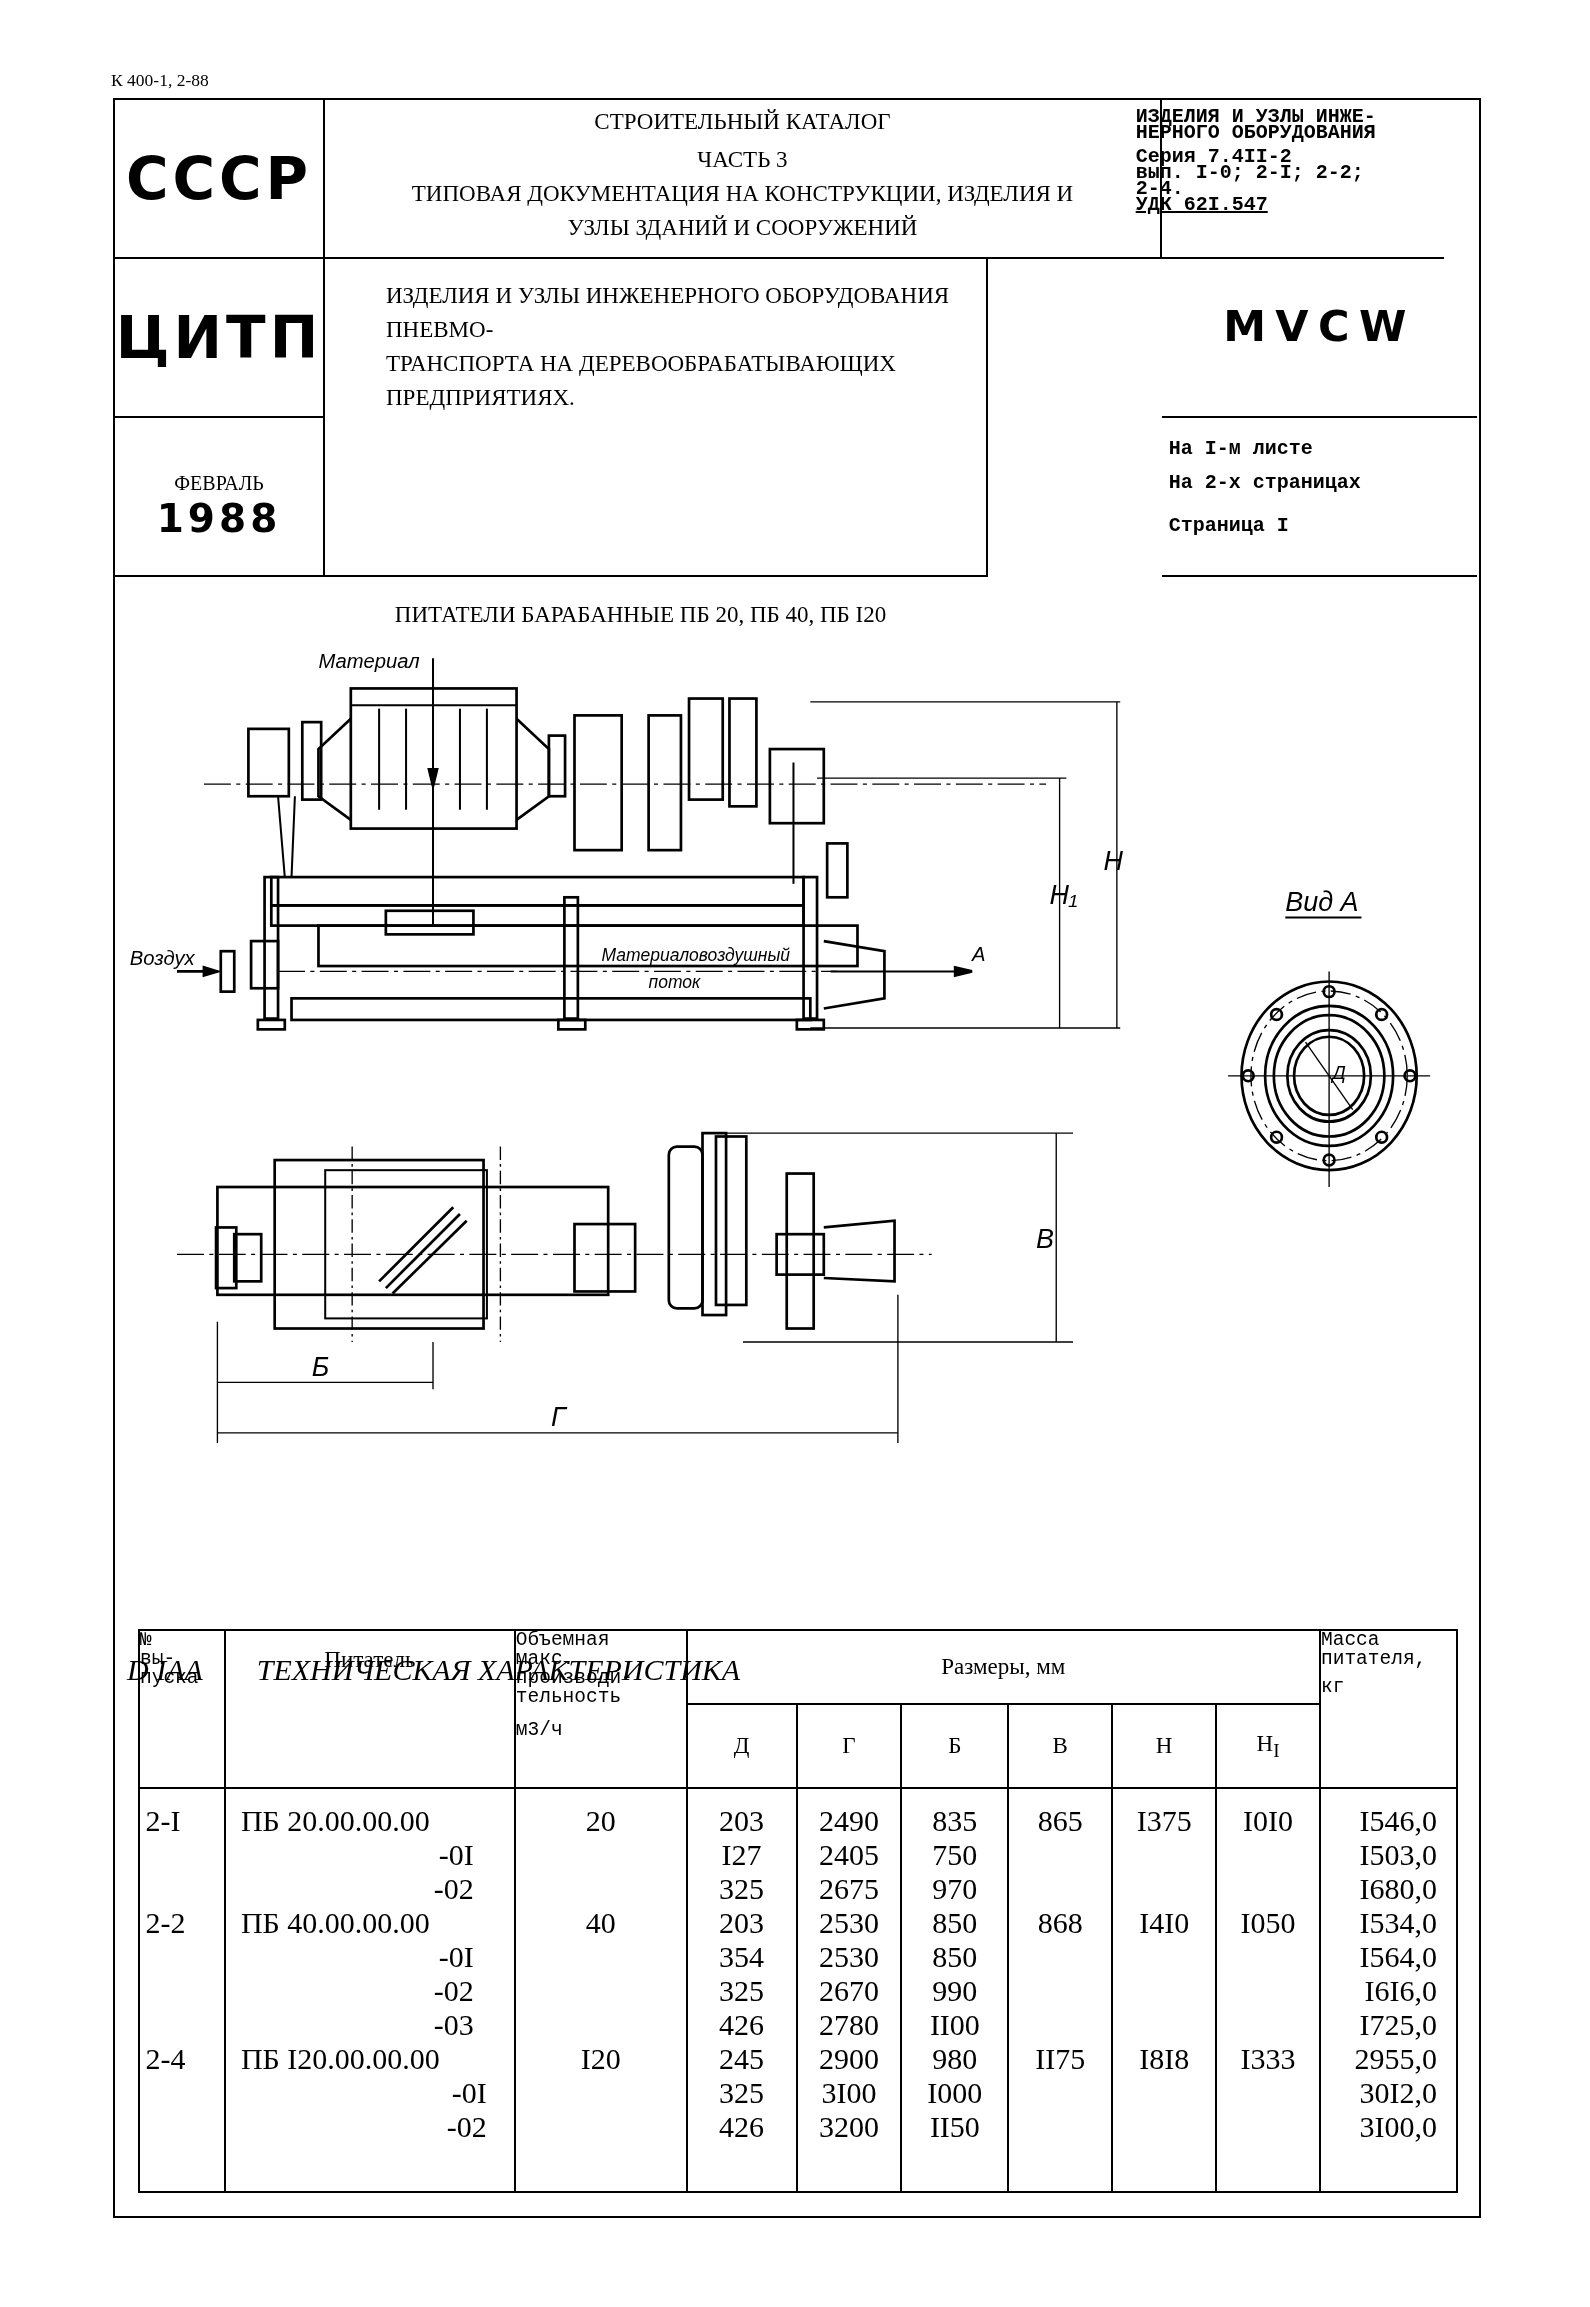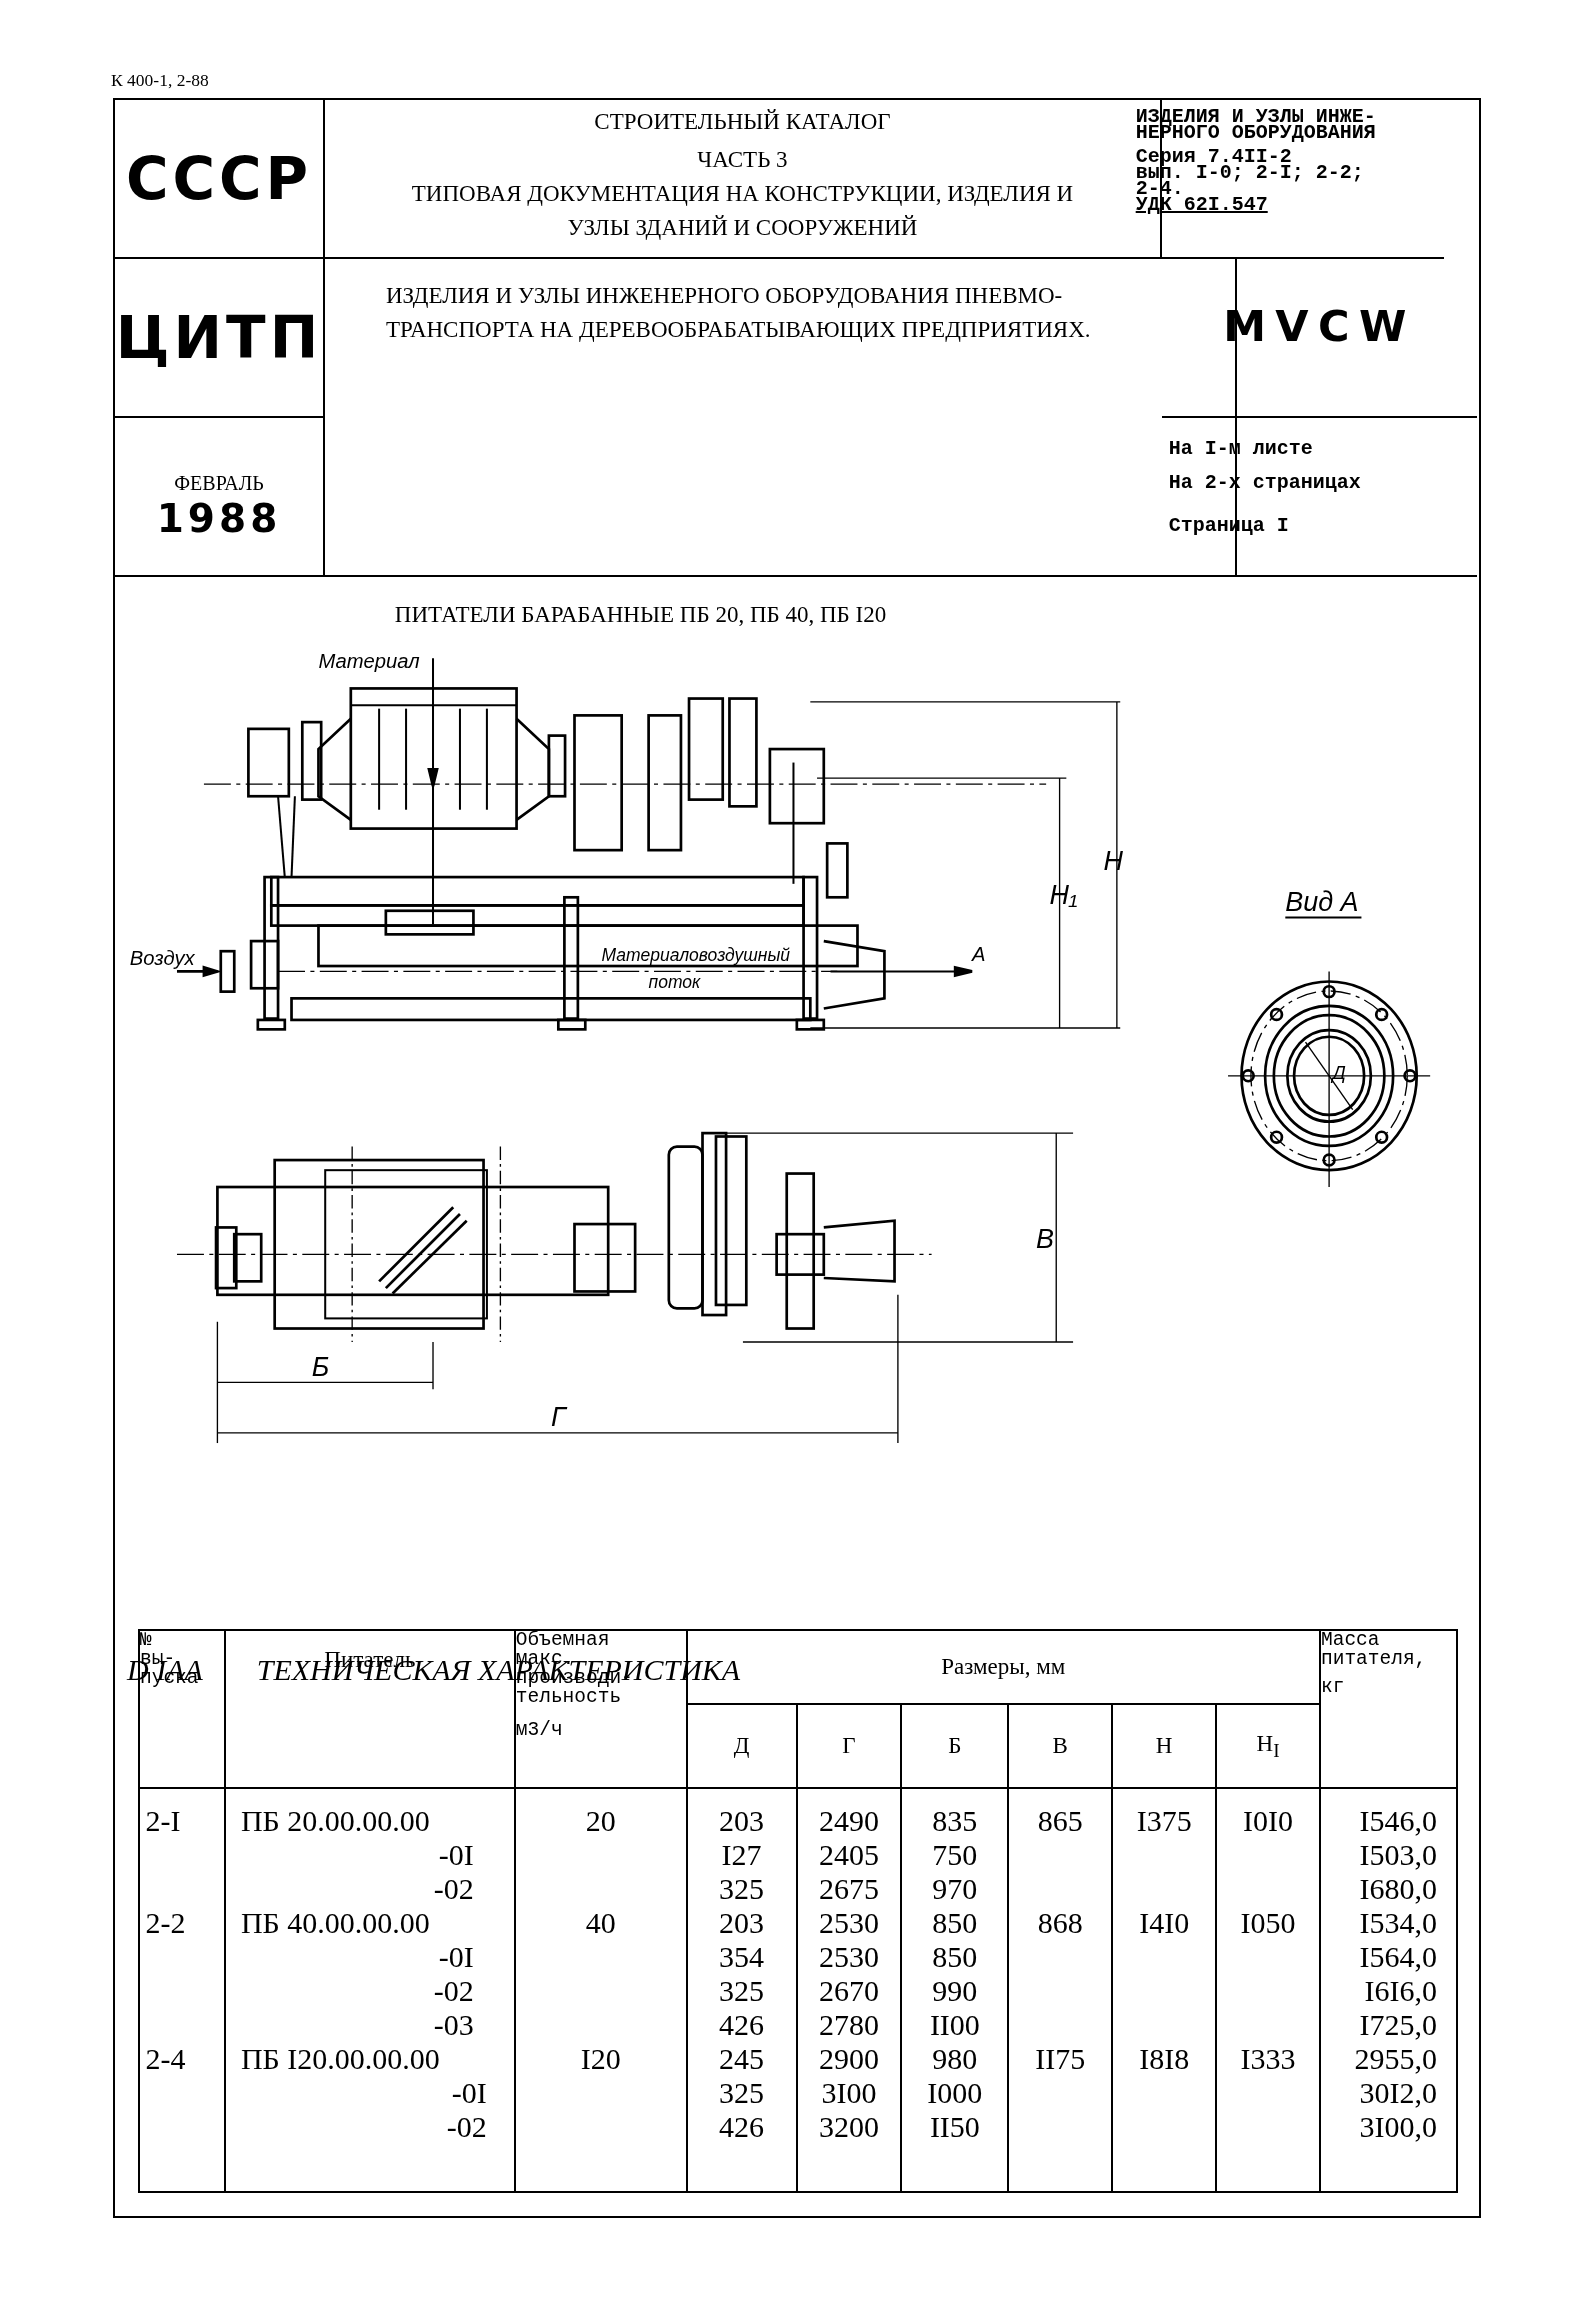--- a/index.html
+++ b/index.html
@@ -38,21 +38,21 @@
     <div class="center" style="font-size:20px;margin-top:54px;">ФЕВРАЛЬ</div>
     <div class="big-sans center" style="font-size:39px;margin-top:1.3px;">1988</div>
   </div>
 
   <div class="hdr" style="left:210px;top:0;width:837px;height:159px;">
     <div class="serif-cap center" style="margin-top:5.4px;">СТРОИТЕЛЬНЫЙ КАТАЛОГ</div>
     <div class="serif-cap center" style="margin-top:4px;">ЧАСТЬ 3</div>
     <div class="serif-cap center">ТИПОВАЯ ДОКУМЕНТАЦИЯ НА КОНСТРУКЦИИ, ИЗДЕЛИЯ И</div>
     <div class="serif-cap center">УЗЛЫ ЗДАНИЙ И СООРУЖЕНИЙ</div>
   </div>
-  <div class="hdr" style="left:210px;top:159px;width:912px;height:318px;">
+  <div class="hdr" style="left:210px;top:159px;width:663px;height:318px;">
     <div class="serif-cap" style="margin:20px 0 0 61px;">ИЗДЕЛИЯ И УЗЛЫ ИНЖЕНЕРНОГО ОБОРУДОВАНИЯ ПНЕВМО-</div>
     <div class="serif-cap" style="margin:0 0 0 61px;">ТРАНСПОРТА НА ДЕРЕВООБРАБАТЫВАЮЩИХ ПРЕДПРИЯТИЯХ.</div>
   </div>
 
   <div class="hdr" style="left:1014px;top:0;width:315px;height:159px;border-right:none;">
     <div class="mono" style="font-size:20px;line-height:16px;font-weight:bold;margin:9.4px 0 0 6.7px;">
       <div>ИЗДЕЛИЯ И УЗЛЫ ИНЖЕ-</div>
       <div>НЕРНОГО ОБОРУДОВАНИЯ</div>
     </div>
     <div class="mono" style="font-size:20px;line-height:16px;font-weight:bold;margin:8px 0 0 6.7px;">

